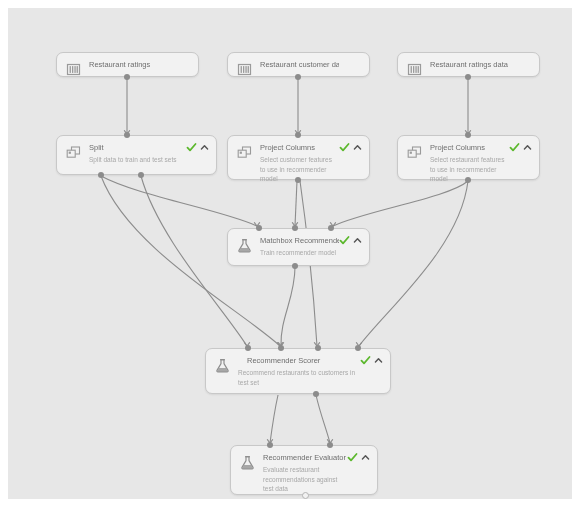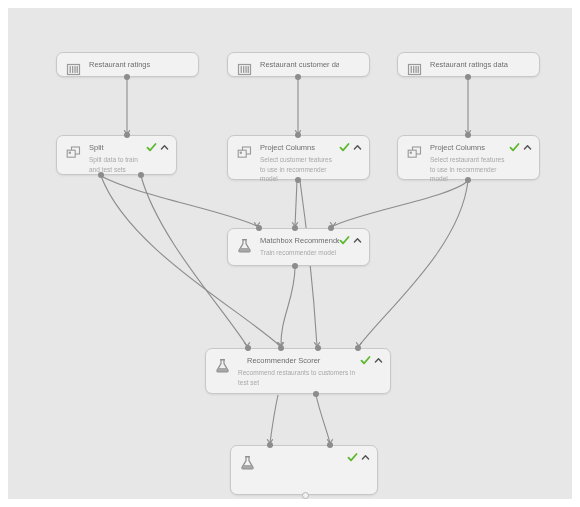--- a/index.html
+++ b/index.html
@@ -179,21 +179,21 @@
                   <rect x="7" y="5.1" width="1.3" height="6.8" fill="#9a9a9a"></rect>
                   <rect x="9.4" y="5.1" width="1.3" height="6.8" fill="#9a9a9a"></rect>
                   <rect x="11.6" y="5.1" width="1.3" height="6.8" fill="#9a9a9a"></rect>
                 </g>
               </svg></span>
             <div class="node-text">
               <div class="node-title" style="color: rgb(110, 110, 110);">Restaurant ratings data</div>
             </div>
           </div>
         </div>
-        <div class="node" style="left: 48px; top: 127px; width: 121px; height: 40px; background: rgb(242, 242, 242); border-color: rgb(200, 200, 200);">
+        <div class="node" style="left: 48px; top: 127px; width: 161px; height: 40px; background: rgb(242, 242, 242); border-color: rgb(200, 200, 200);">
           <div class="node-inner">
             <span class="node-icon"><svg viewBox="0 0 17 17" width="17" height="17">
                 <rect x="6.5" y="3" width="8" height="7" fill="none" stroke="#9a9a9a" stroke-width="1.1"></rect>
                 <rect x="2.2" y="6.2" width="8" height="7" fill="#f2f2f2" stroke="#9a9a9a" stroke-width="1.1"></rect>
                 <rect x="3.7" y="7.6" width="2.2" height="2.2" fill="#9a9a9a"></rect>
               </svg></span>
             <div class="node-text">
               <div class="node-title" style="color: rgb(110, 110, 110);">Split</div>
               <div class="node-subtitle" style="color: rgb(168, 168, 168);">Split data to train and test sets</div>
             </div>
@@ -311,20 +311,24 @@
             </div>
           </div>
         </div>
         <div class="node" style="left: 222px; top: 437px; width: 148px; height: 50px; background: rgb(242, 242, 242); border-color: rgb(200, 200, 200);">
           <div class="node-inner">
             <span class="node-icon"><svg viewBox="0 0 17 17" width="17" height="17">
                 <path d="M7.0 2.6 L7.0 6.6 L3.0 13.4 C2.6 14.1 3.1 14.9 3.9 14.9 L13.1 14.9 C13.9 14.9 14.4 14.1 14.0 13.4 L10.0 6.6 L10.0 2.6 Z" fill="none" stroke="#8e8e8e" stroke-width="1.2" stroke-linejoin="round"></path>
                 <path d="M5.0 11.0 L12.0 11.0 L13.9 14.2 C14.2 14.7 13.8 14.9 13.2 14.9 L3.8 14.9 C3.2 14.9 2.8 14.7 3.1 14.2 Z" fill="#9a9a9a" opacity="0.85"></path>
                 <rect x="6.1" y="2.1" width="4.8" height="1.2" fill="#8e8e8e"></rect>
               </svg></span>
+            <div class="node-text">
+              <div class="node-title" style="color: rgb(110, 110, 110);">Recommender Evaluator</div>
+              <div class="node-subtitle" style="color: rgb(168, 168, 168);">Evaluate restaurant recommendations against test data</div>
+            </div>
             <div class="node-status">
               <span>
                 <svg viewBox="0 0 12 12" width="11" height="11" class="check-icon">
                   <path d="M1.6 6.2 L4.4 9.2 L10.4 2.2" fill="none" stroke="#5cb82d" stroke-width="1.9" stroke-linecap="round" stroke-linejoin="round"></path>
                 </svg>
               </span>
               <span>
                 <svg viewBox="0 0 10 10" width="9" height="9" class="caret-icon">
                   <path d="M1.6 6.6 L5 3.0 L8.4 6.6" fill="none" stroke="#555555" stroke-width="1.6" stroke-linecap="round" stroke-linejoin="round"></path>
                 </svg>

